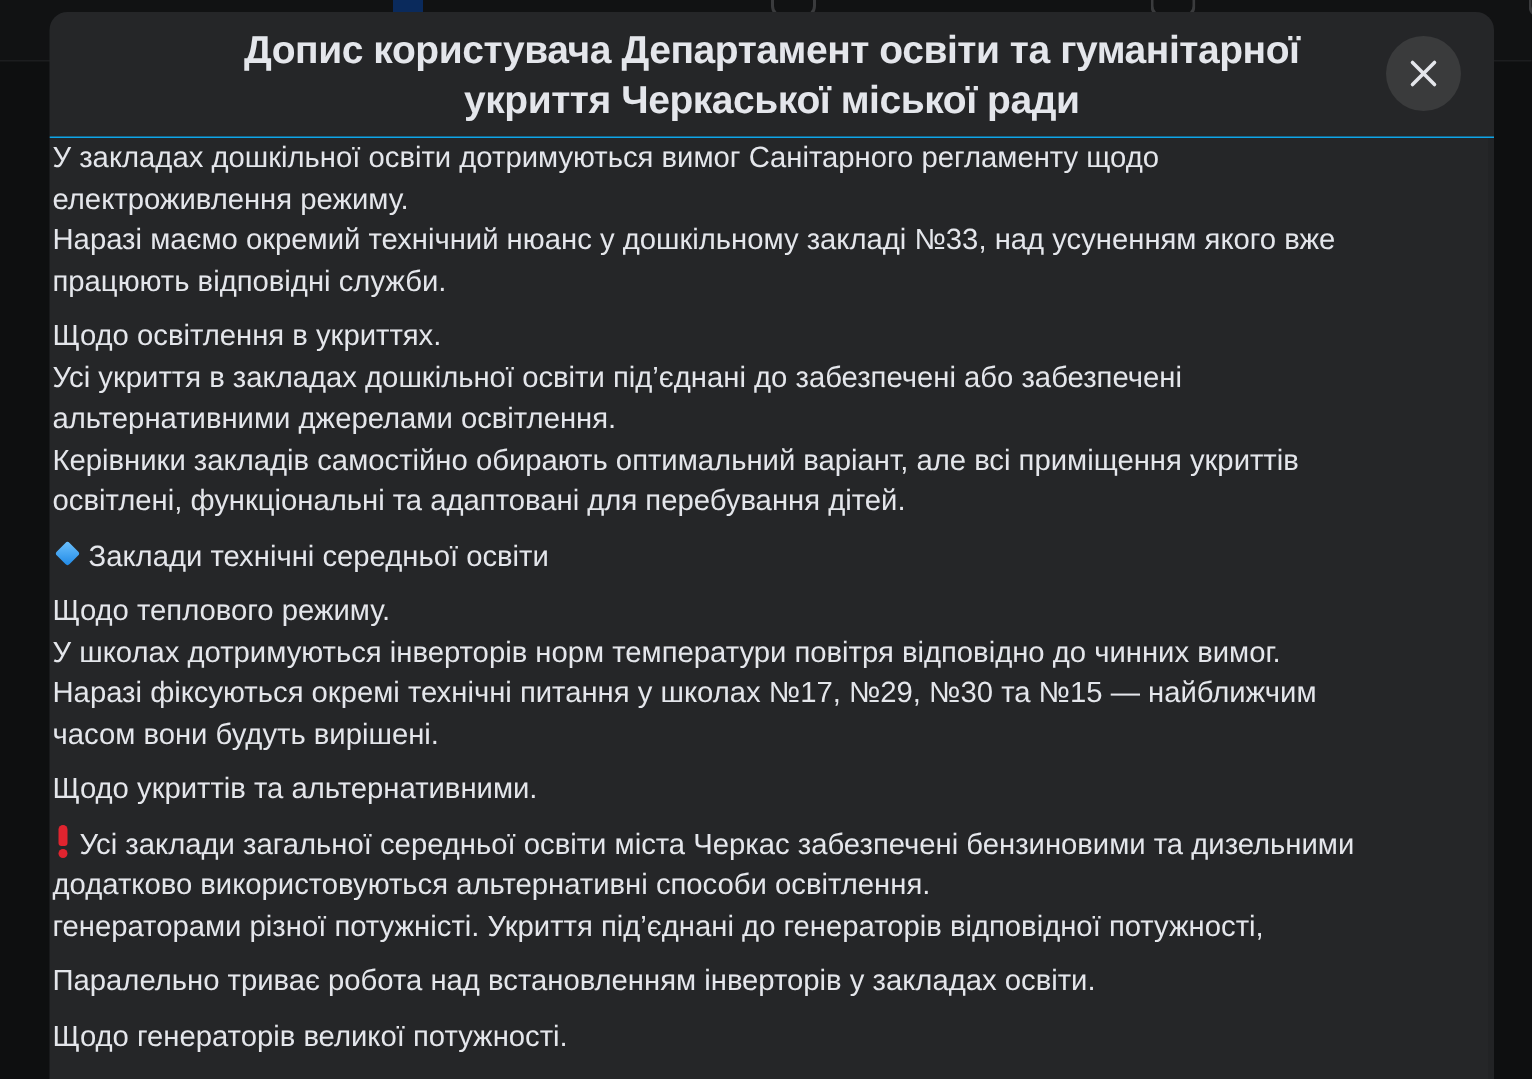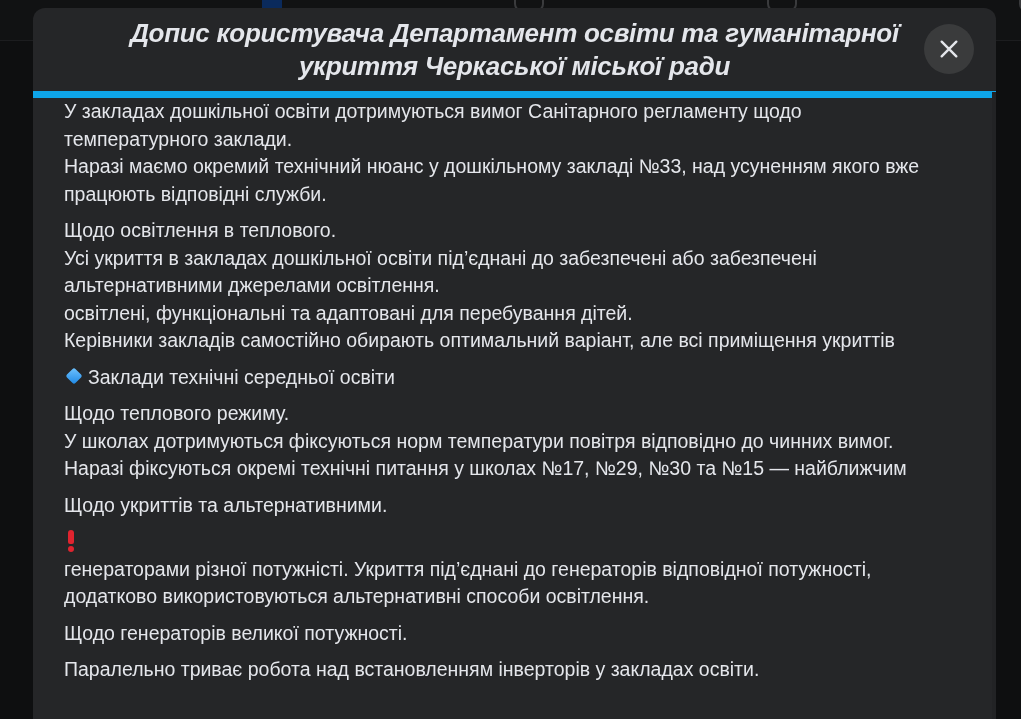--- a/index.html
+++ b/index.html
@@ -38,25 +38,24 @@
       top: 8px;
       width: 963px;
       height: 740px;
       background: #252628;
       border-radius: 12px 12px 0 0;
       overflow: hidden;
     }
     .dialog-header {
       position: relative;
       height: 83px;
-      border-bottom: 7px solid #0ea5e9;
+      border-bottom: 1px solid #0ea5e9;
       display: flex;
       align-items: center;
       justify-content: center;
-      font-style: italic;
     }
     .dialog-title {
       margin: 0;
       text-align: center;
       color: #e4e6eb;
       font-size: 26px;
       font-weight: bold;
       line-height: 33px;
       width: 800px;
       letter-spacing: -0.3px;
@@ -69,21 +68,21 @@
       height: 50px;
       border-radius: 50%;
       background: #3a3b3c;
       display: flex;
       align-items: center;
       justify-content: center;
       cursor: pointer;
     }
     .close-button svg { width: 22px; height: 22px; }
     .dialog-body {
-      padding: 0 18px 0 31px;
+      padding: 0 18px 0 2px;
       color: #e4e6eb;
       font-size: 19.5px;
       line-height: 27.5px;
     }
     .para {
       margin: 0 0 9px 0;
     }
     .para:first-child { margin-top: 0; }
     .line { display: block; white-space: nowrap; }
     .emoji {
@@ -146,60 +145,61 @@
     <div class="close-button">
       <svg viewBox="0 0 24 24">
         <path d="M4 4 L20 20 M20 4 L4 20" stroke="#e4e6eb" stroke-width="2.6" stroke-linecap="round" fill="none"></path>
       </svg>
     </div>
   </div>
 
   <div class="dialog-body">
     <div class="para">
       <span class="line">У закладах дошкільної освіти дотримуються вимог Санітарного регламенту щодо</span>
-      <span class="line">температурного заклади.</span>
+      <span class="line">електроживлення режиму.</span>
       <span class="line">Наразі маємо окремий технічний нюанс у дошкільному закладі №33, над усуненням якого вже</span>
       <span class="line">працюють відповідні служби.</span>
     </div>
 
     <div class="para">
-      <span class="line">Щодо освітлення в теплового.</span>
+      <span class="line">Щодо освітлення в укриттях.</span>
       <span class="line">Усі укриття в закладах дошкільної освіти під’єднані до забезпечені або забезпечені</span>
       <span class="line">альтернативними джерелами освітлення.</span>
+      <span class="line">Керівники закладів самостійно обирають оптимальний варіант, але всі приміщення укриттів</span>
       <span class="line">освітлені, функціональні та адаптовані для перебування дітей.</span>
-      <span class="line">Керівники закладів самостійно обирають оптимальний варіант, але всі приміщення укриттів</span>
     </div>
 
     <div class="para">
       <span class="line">
         <span class="emoji diamond"></span><span>Заклади технічні середньої освіти</span>
       </span>
     </div>
 
     <div class="para">
       <span class="line">Щодо теплового режиму.</span>
-      <span class="line">У школах дотримуються фіксуються норм температури повітря відповідно до чинних вимог.</span>
+      <span class="line">У школах дотримуються інверторів норм температури повітря відповідно до чинних вимог.</span>
       <span class="line">Наразі фіксуються окремі технічні питання у школах №17, №29, №30 та №15 — найближчим</span>
+      <span class="line">часом вони будуть вирішені.</span>
     </div>
 
     <div class="para">
       <span class="line">Щодо укриттів та альтернативними.</span>
     </div>
 
     <div class="para">
       <span class="line">
-        <span class="emoji exclaim"></span>
+        <span class="emoji exclaim"></span><span>Усі заклади загальної середньої освіти міста Черкас забезпечені бензиновими та дизельними</span>
       </span>
+      <span class="line">додатково використовуються альтернативні способи освітлення.</span>
       <span class="line">генераторами різної потужністі. Укриття під’єднані до генераторів відповідної потужності,</span>
-      <span class="line">додатково використовуються альтернативні способи освітлення.</span>
+    </div>
+
+    <div class="para">
+      <span class="line">Паралельно триває робота над встановленням інверторів у закладах освіти.</span>
     </div>
 
     <div class="para">
       <span class="line">Щодо генераторів великої потужності.</span>
-    </div>
-
-    <div class="para">
-      <span class="line">Паралельно триває робота над встановленням інверторів у закладах освіти.</span>
     </div>
   </div>
 
   <div class="scroll-edge"></div>
 </div>
 
 </body></html>

